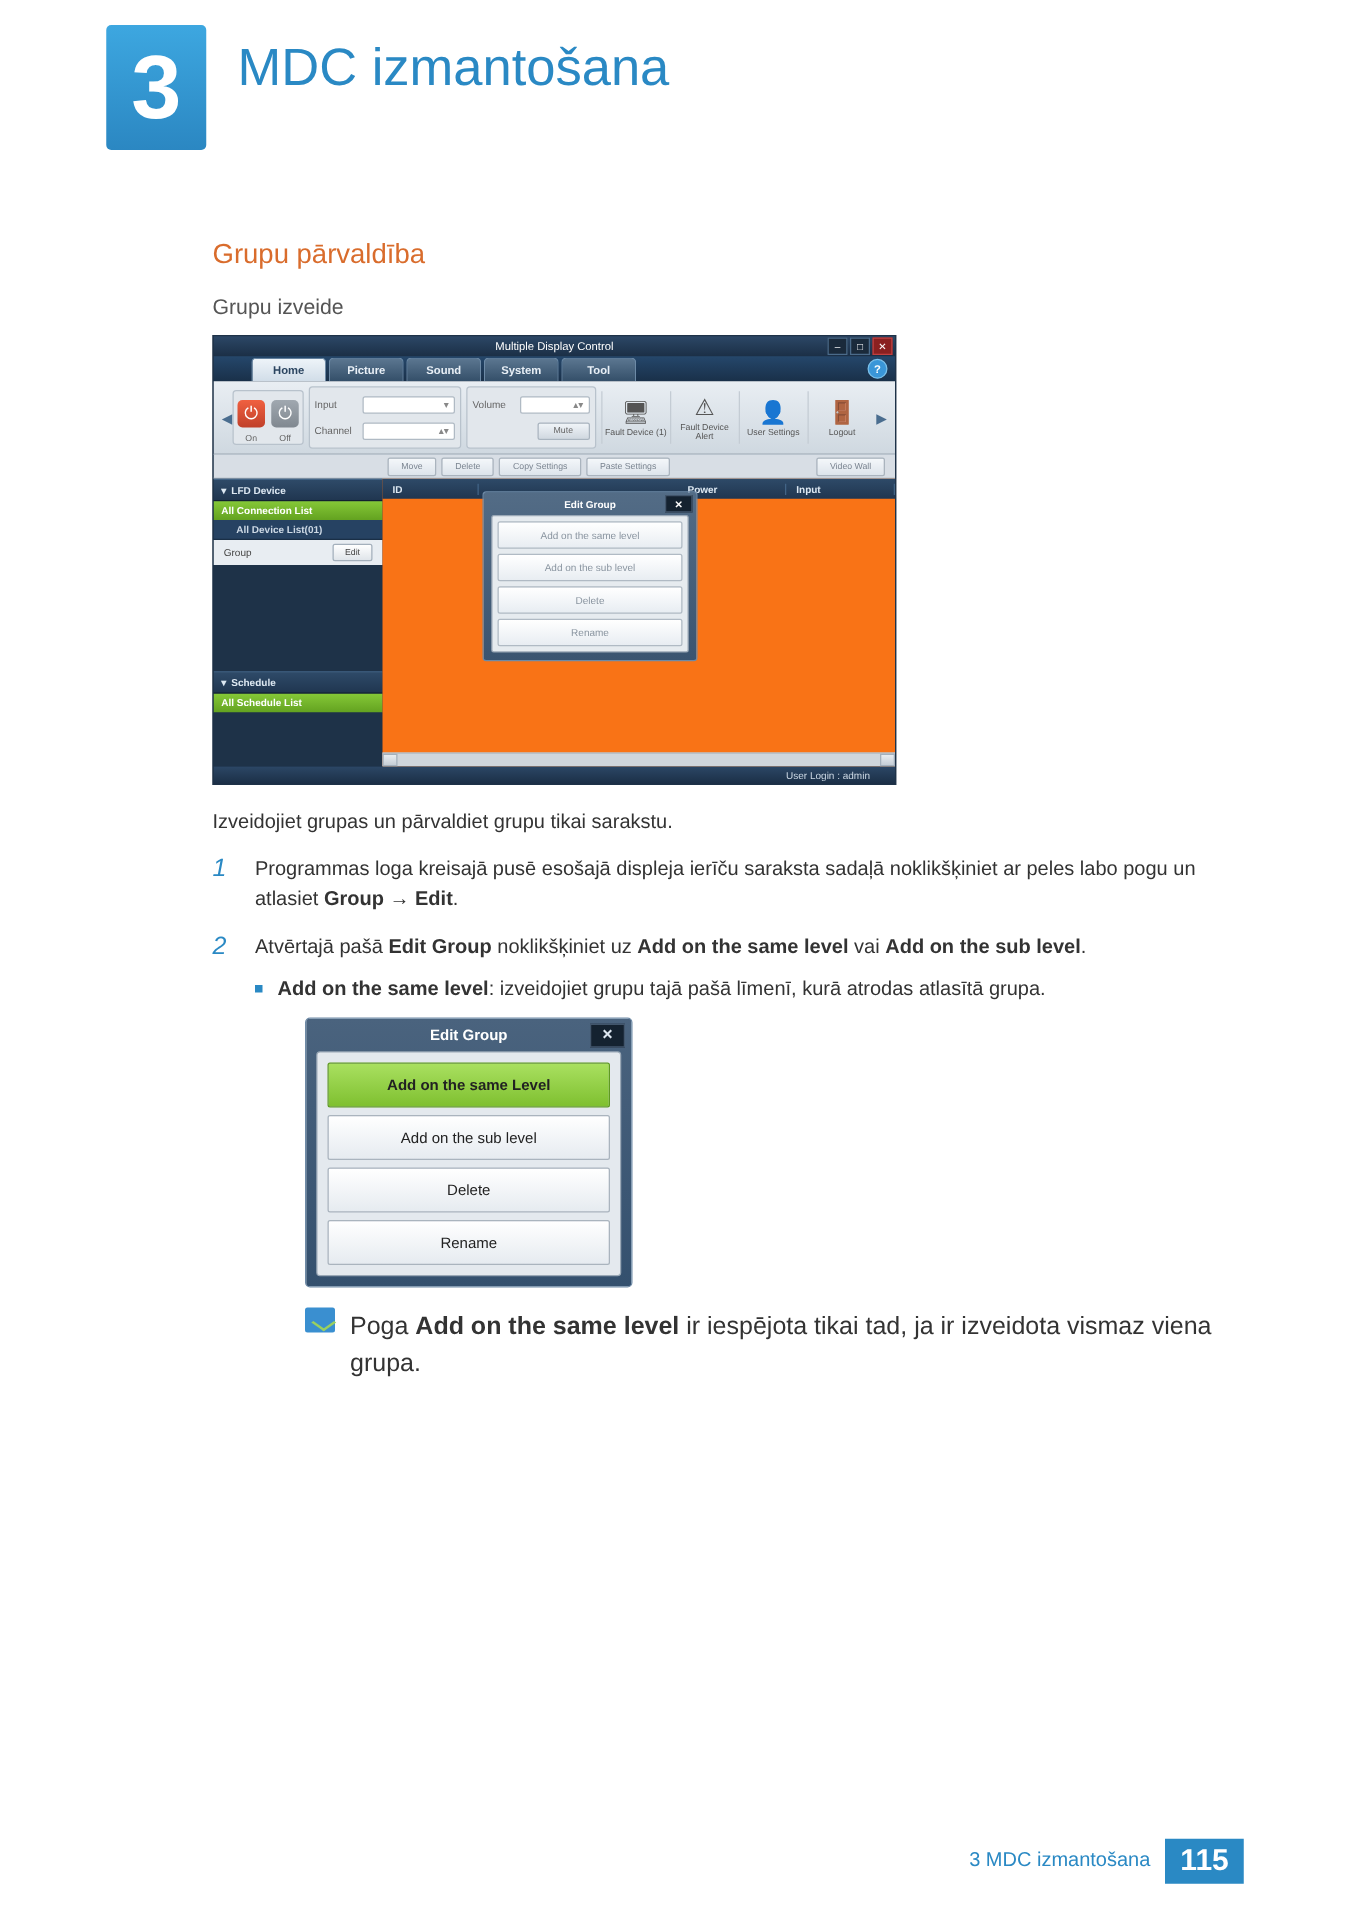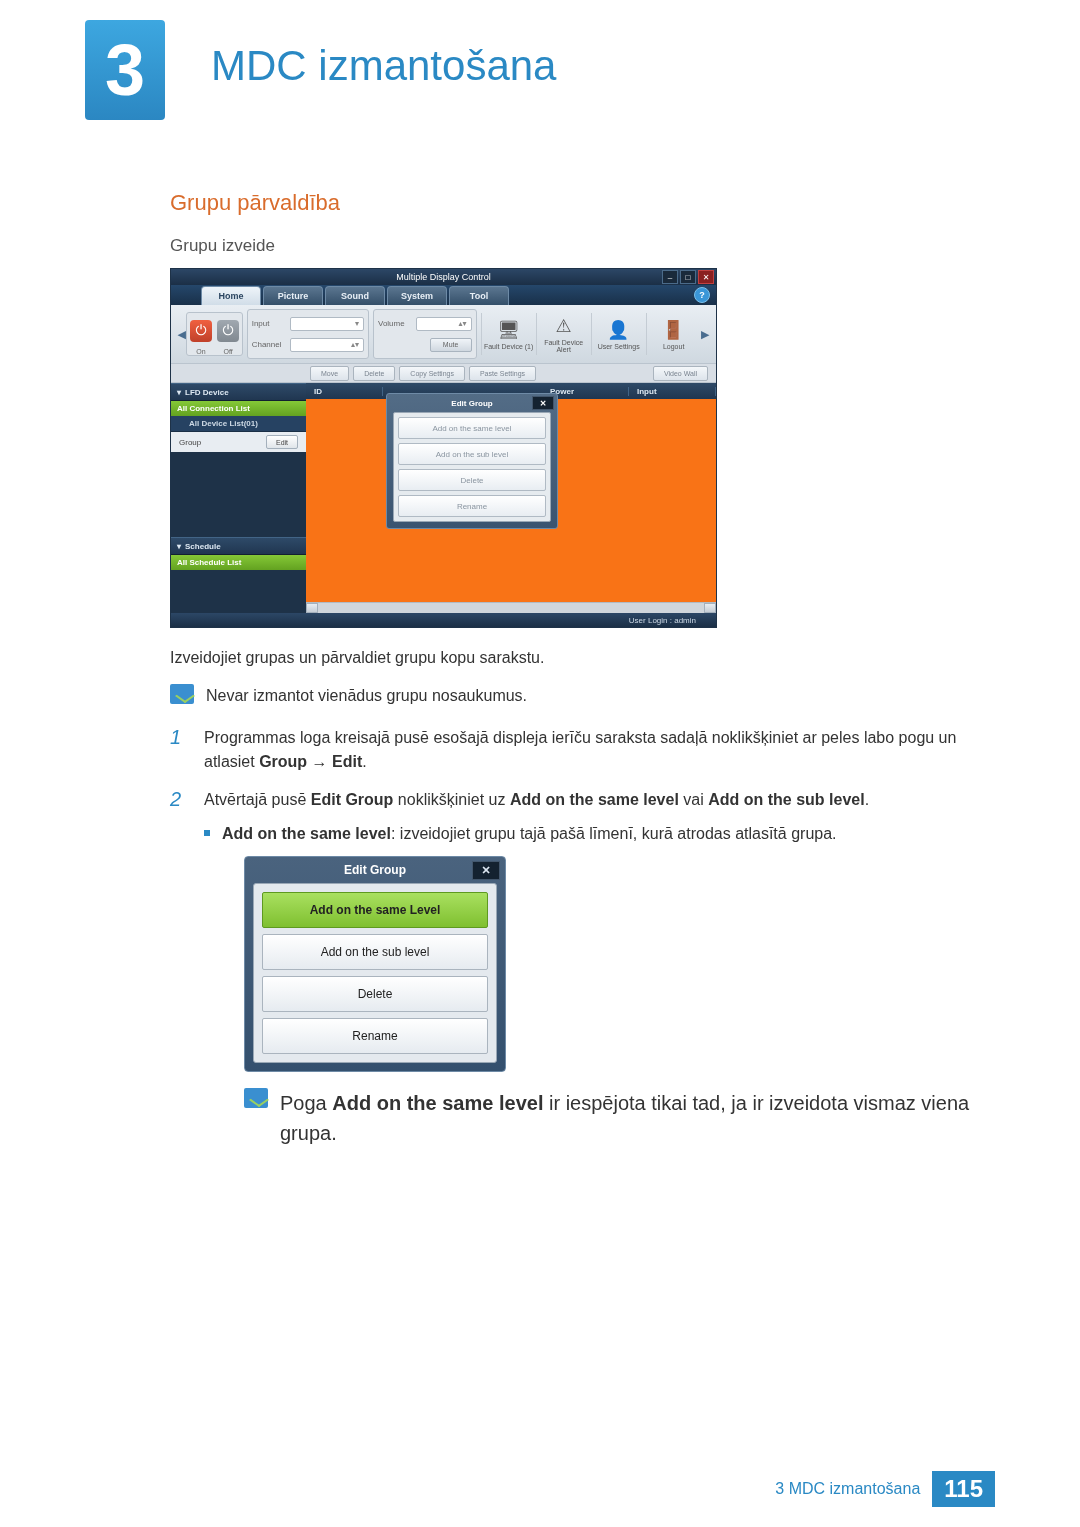--- a/index.html
+++ b/index.html
@@ -22,25 +22,24 @@
     color: #fff;
     font-size: 72px;
     font-weight: bold;
     display: flex;
     align-items: center;
     justify-content: center;
   }
   .chapter-title {
     position: absolute;
     left: 190px;
-    top: 42px;
+    top: 30px;
     font-size: 42px;
     color: #2a89c4;
     font-weight: normal;
-    margin-left: 21px;
   }
   .content {
     position: absolute;
     left: 170px;
     top: 190px;
     width: 830px;
   }
   .section-h {
     color: #d96c2c;
     font-size: 22px;
@@ -681,38 +680,34 @@
             <div class="eg-opt">Delete</div>
             <div class="eg-opt">Rename</div>
           </div>
         </div>
         <div class="ss-scrollbar" style="position:absolute;bottom:0;left:0;right:0"></div>
       </div>
     </div>
     <div class="ss-status">User Login : admin</div>
   </div>
 
-  <p class="body-text">Izveidojiet grupas un pārvaldiet grupu kopu sarakstu.</p>
-
-  <div class="note-row">
-    <div class="note-icon"></div>
-    <div class="body-text" style="margin:0">Nevar izmantot vienādus grupu nosaukumus.</div>
-  </div>
+  <p class="body-text">Izveidojiet grupas un pārvaldiet grupu tikai sarakstu.</p>
+
 
   <div class="step-row">
     <div class="step-num">1</div>
     <div class="step-body">
       <span>Programmas loga kreisajā pusē esošajā displeja ierīču saraksta sadaļā noklikšķiniet ar peles labo pogu un atlasiet </span><b>Group → Edit</b><span>.</span>
     </div>
   </div>
 
   <div class="step-row">
     <div class="step-num">2</div>
     <div class="step-body">
-      <span>Atvērtajā pusē </span><b>Edit Group</b><span> noklikšķiniet uz </span><b>Add on the same level</b><span> vai </span><b>Add on the sub level</b><span>.</span>
+      <span>Atvērtajā pašā </span><b>Edit Group</b><span> noklikšķiniet uz </span><b>Add on the same level</b><span> vai </span><b>Add on the sub level</b><span>.</span>
 
       <div class="bullet">
         <div class="dot"></div>
         <div><b>Add on the same level</b><span>: izveidojiet grupu tajā pašā līmenī, kurā atrodas atlasītā grupa.</span></div>
       </div>
 
       <div class="edit-group-large">
         <div class="egl-title">
           <span>Edit Group</span>
           <div class="egl-close">✕</div>

